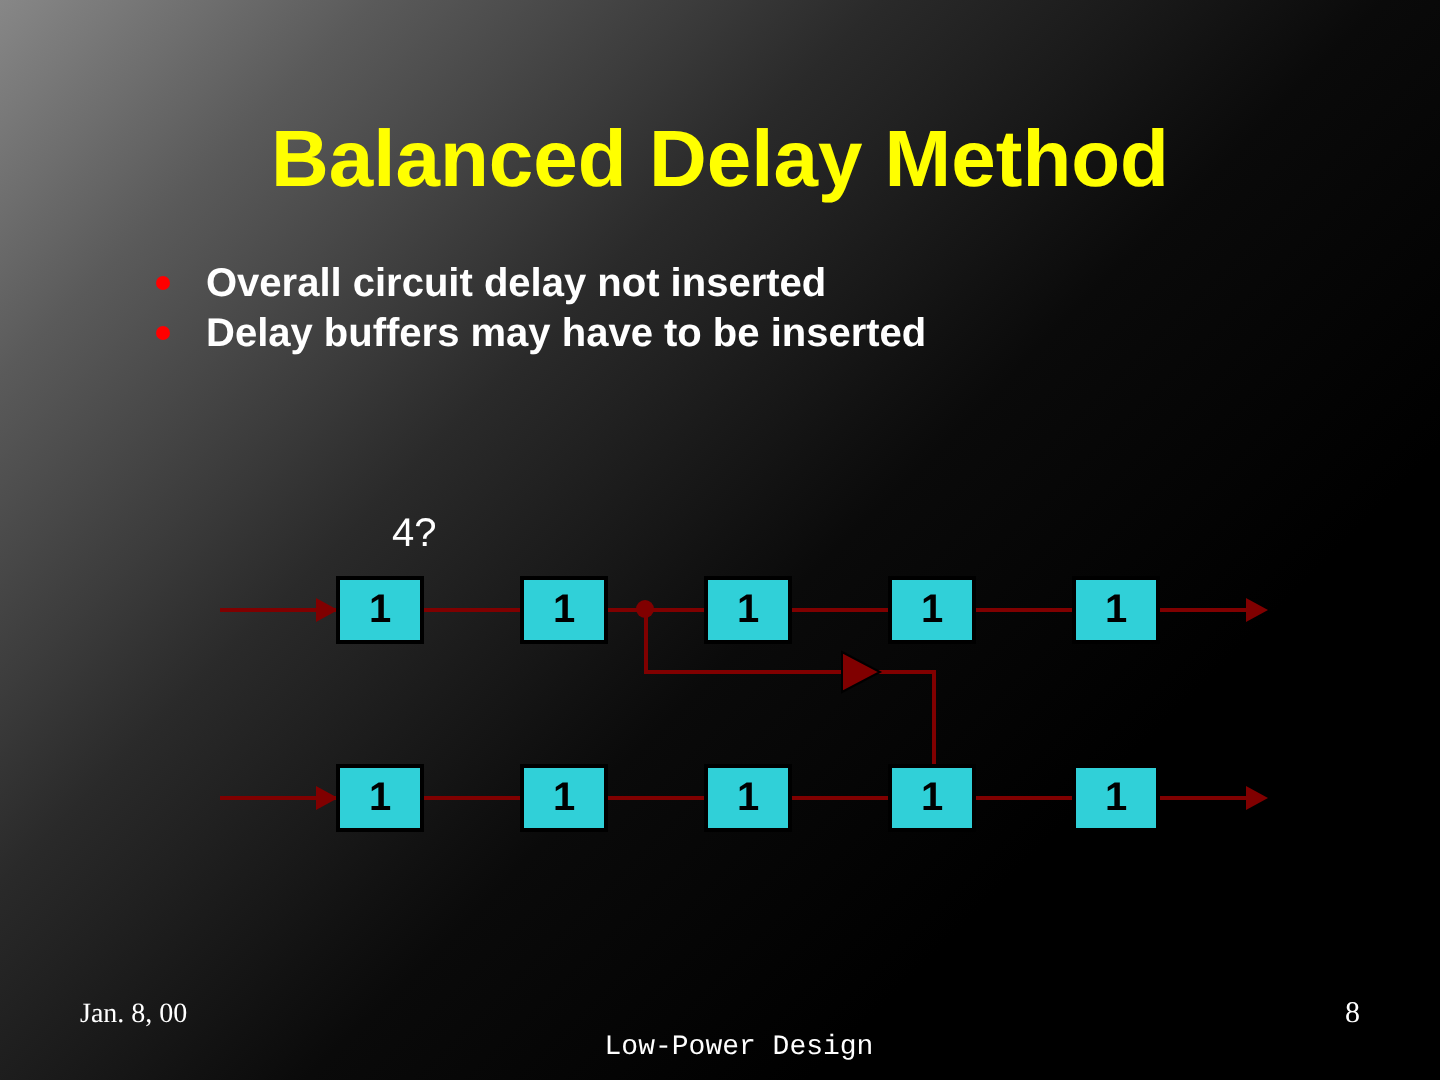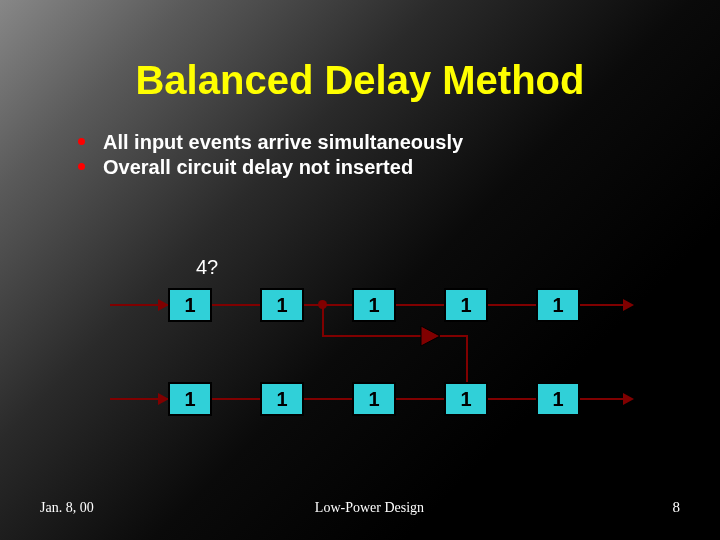--- a/index.html
+++ b/index.html
@@ -164,46 +164,46 @@
     position: absolute;
     left: 40px;
     bottom: 24px;
     font-size: 14px;
     font-family: "Times New Roman", serif;
   }
   .footer-center {
     position: absolute;
     width: 100%;
     text-align: center;
-    bottom: 24px;
+    bottom: 8px;
     font-size: 14px;
-    font-family: Liberation Serif, serif;
+    font-family: Liberation Mono, monospace;
     padding-left: 19px;
   }
   .footer-page {
     position: absolute;
     right: 40px;
     bottom: 24px;
     font-size: 15px;
     font-family: "Times New Roman", serif;
   }
 </style>
 </head>
 <body>
 
 <div class="title">Balanced Delay Method</div>
 
 <div class="bullets">
   <div class="bullet-row">
     <div class="dot"></div>
-    <div class="bullet-text">All input events arrive simultaneously</div>
+    <div class="bullet-text">Overall circuit delay not inserted</div>
   </div>
   <div class="bullet-row">
     <div class="dot"></div>
-    <div class="bullet-text">Overall circuit delay not inserted</div>
+    <div class="bullet-text">Delay buffers may have to be inserted</div>
   </div>
 </div>
 
 <div class="four-q">4?</div>
 
 <div class="diagram">
 
   <div class="junction"></div>
   <div class="vertline"></div>
   <div class="horizline"></div>

